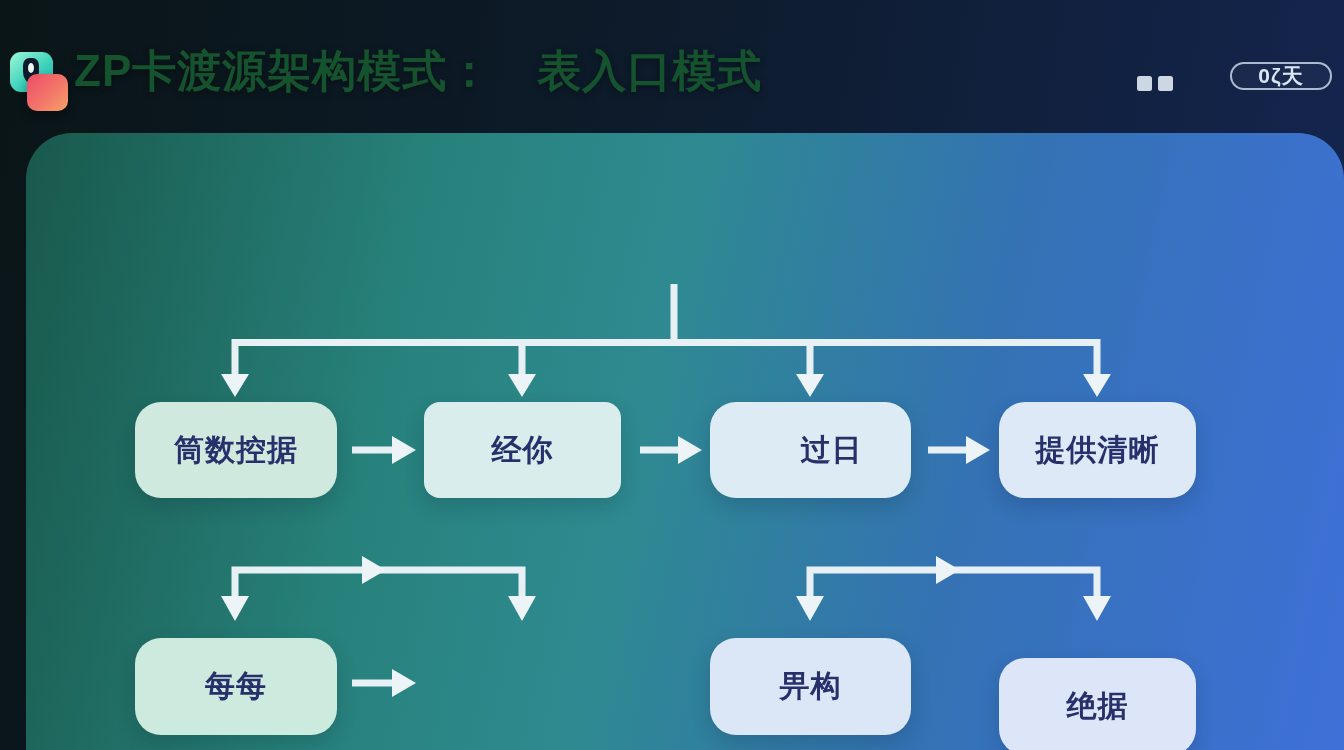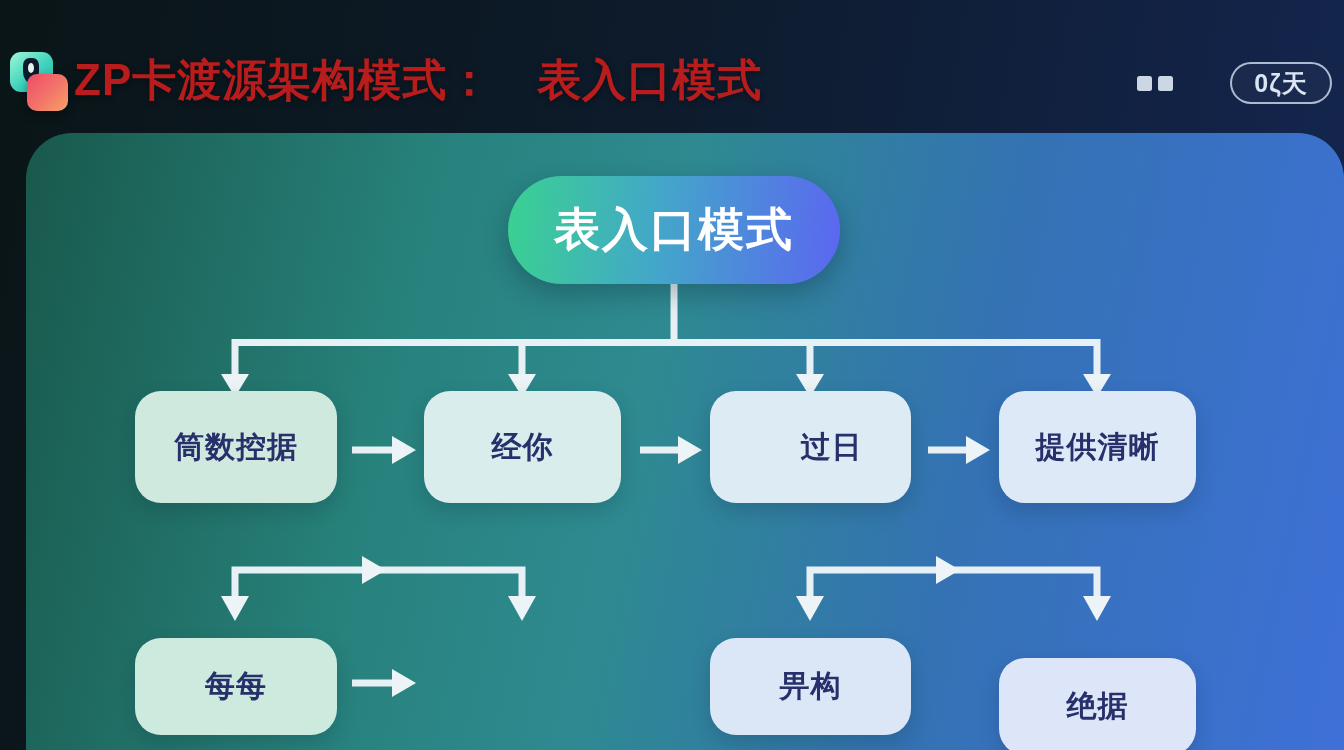--- a/index.html
+++ b/index.html
@@ -15,48 +15,48 @@
   .logo { position:absolute; left:10px; top:52px; width:60px; height:62px; }
   .logo-back { position:absolute; left:0; top:0; width:43px; height:40px; border-radius:11px;
     background:linear-gradient(140deg,#9df8d8 0%,#3fd2bc 55%,#22b0aa 100%); }
   .logo-pin { position:absolute; left:13px; top:6px; width:16px; height:25px; background:#0c1b2c;
     border-radius:8px 8px 10px 10px / 9px 9px 14px 14px; }
   .logo-pin::after { content:''; position:absolute; left:5px; top:5px; width:6px; height:10px;
     background:#e8f4f0; border-radius:50%; }
   .logo-front { position:absolute; left:17px; top:22px; width:41px; height:37px; border-radius:10px;
     background:linear-gradient(135deg,#ee4f67 5%,#f3766a 55%,#f7a266 100%);
     box-shadow:0 4px 10px rgba(0,0,0,.35); }
-  .title { position:absolute; left:74px; top:56px; font-size:44px; font-weight:800;
-    color:#b91c1c; letter-spacing:1px; white-space:nowrap; line-height:1.1;
+  .title { position:absolute; left:74px; top:47px; font-size:44px; font-weight:800;
+    color:#14532d; letter-spacing:1px; white-space:nowrap; line-height:1.1;
     text-shadow:0 2px 6px rgba(0,0,0,.4); }
   .sq { position:absolute; top:76px; width:15px; height:15px; background:#ccd7e3; border-radius:2.5px; }
   .sq1 { left:1137px; } .sq2 { left:1158px; }
-  .badge { position:absolute; left:1230px; top:62px; width:102px; height:42px;
+  .badge { position:absolute; left:1230px; top:62px; width:102px; height:28px;
     border:2.5px solid rgba(210,224,240,.8); border-radius:22px;
     display:flex; align-items:center; justify-content:center;
-    color:#dbe6f4; font-size:25px; letter-spacing:1px; font-weight:600;
+    color:#dbe6f4; font-size:21px; letter-spacing:1px; font-weight:600;
     background:rgba(255,255,255,0.03); cursor:pointer; }
 
   
   .canvas { position:absolute; left:26px; top:133px; width:1318px; height:640px;
     border-radius:46px 46px 0 0; overflow:hidden;
     background:linear-gradient(102deg,#19594c 0%,#27817b 28%,#2e8a90 46%,#3472b4 70%,#3f70d8 100%); }
   .connectors { position:absolute; left:0; top:0; }
 
   .node { position:absolute; display:flex; align-items:center; justify-content:center;
     color:#27306b; font-weight:800; font-size:30px; letter-spacing:1px; }
   .root { left:482px; top:43px; width:332px; height:108px; border-radius:54px;
     background:linear-gradient(95deg,#3ad191 0%,#43a7c9 45%,#5b66f1 100%);
     color:#ffffff; font-size:46px; letter-spacing:2px;
     box-shadow:0 10px 26px rgba(8,20,40,.28); }
   .box { border-radius:26px; box-shadow:0 8px 20px rgba(10,25,45,.18); }
-  .r1 { top:258px; height:112px;justify-content:center; }
+  .r1 { top:269px; height:96px;justify-content:center; }
   .r2 { top:505px; height:97px; }
   .c1 { left:109px; width:202px; }
-  .c2 { left:398px; width:197px; }
+  .c2 { left:398px; width:197px;border-radius:16px; }
   .c3 { left:684px; width:201px; }
   .c4 { left:973px; width:197px; }
   .r1.c1 { background:#cfe9df; } .r1.c2 { background:#d9edec; }
   .r1.c3 { background:#dcebf4;padding-left:42px; } .r1.c4 { background:#dde9f7; }
   .r2.c1 { background:#cdeade;font-family:Liberation Mono, monospace; } .r2.c2 { background:#e2f1f2; }
   .r2.c3 { background:#dbe7f6;align-items:center; } .r2.c4 { background:#dce6f8;margin-top:20px; }
   .mono-label { letter-spacing:3px; }
 </style>
 </head>
 <body>
@@ -100,23 +100,20 @@
       <polygon points="336,423 336,451 360,437"></polygon>
       <polygon points="910,423 910,451 934,437"></polygon>
       <polygon points="195,463 223,463 209,488"></polygon>
       <polygon points="482,463 510,463 496,488"></polygon>
       <polygon points="770,463 798,463 784,488"></polygon>
       <polygon points="1057,463 1085,463 1071,488"></polygon>
       <polygon points="366,536 366,564 390,550"></polygon>
     </g>
   </svg>
 
-  <div class="node root">
-    <span>表入口模式</span>
-  </div>
 
   <div class="node box r1 c1">
     <span>筒数控据</span>
   </div>
   <div class="node box r1 c2">
     <span>经你</span>
   </div>
   <div class="node box r1 c3">
     <span>过日</span>
   </div>

